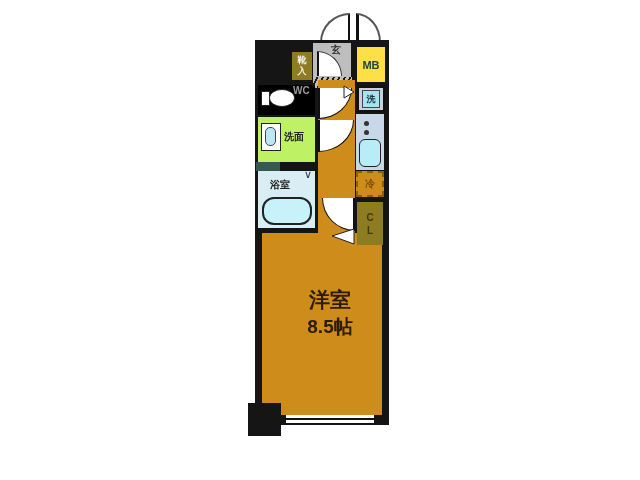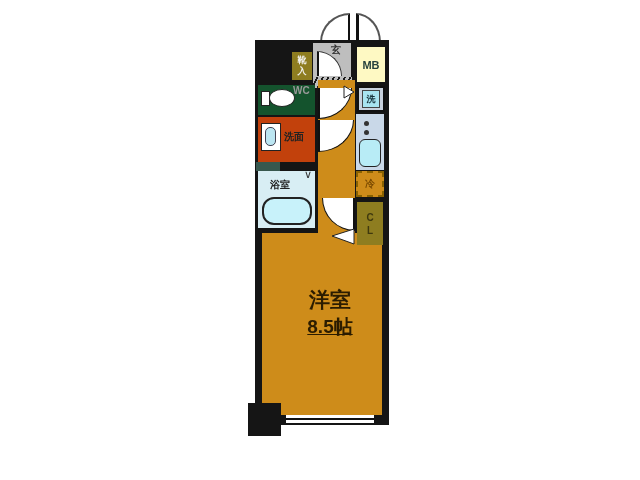--- a/index.html
+++ b/index.html
@@ -34,31 +34,31 @@
       <span style="display:block;">入</span>
     </div>
   </div>
 
   <div class="abs" style="left:313px;top:43px;width:38px;height:34px;background:#BEBEBE;"></div>
   <div class="lbl" style="left:331px;top:45px;font-size:10px;font-weight:bold;color:#333;">玄</div>
   <div class="abs arc" style="left:317px;top:51px;width:25px;height:25px;border:1.5px solid #333;
               border-left:2.5px solid #111;border-bottom:none;border-top-right-radius:100%;"></div>
   <div class="abs hatch" style="left:313px;top:77px;width:39px;height:11px;"></div>
 
-  <div class="abs center" style="left:357px;top:47px;width:28px;height:35px;background:#fef9c3;">
+  <div class="abs center" style="left:357px;top:47px;width:28px;height:35px;background:#fde047;">
     <span style="font-size:11px;font-weight:bold;color:#26413D;">MB</span>
   </div>
 
-  <div class="abs" style="left:258px;top:85px;width:57px;height:30px;background:#14532d;">
+  <div class="abs" style="left:258px;top:85px;width:57px;height:30px;background:#000000;">
     <div class="abs" style="left:3px;top:6px;width:9px;height:15px;background:#fff;border:1.5px solid #222;"></div>
     <div class="abs" style="left:11px;top:4px;width:26px;height:18px;background:#fff;border:1.5px solid #222;border-radius:50%;"></div>
     <div class="lbl" style="left:35px;top:1px;font-size:10px;font-weight:bold;color:#999;">WC</div>
   </div>
 
-  <div class="abs" style="left:258px;top:117px;width:57px;height:45px;background:#c2410c;">
+  <div class="abs" style="left:258px;top:117px;width:57px;height:45px;background:#bef264;">
     <div class="abs" style="left:3px;top:6px;width:20px;height:28px;background:#fff;border:1.5px solid #222;">
       <div class="abs" style="left:3px;top:3px;width:11px;height:19px;background:#BCE6F2;border:1px solid #445;border-radius:5px;"></div>
     </div>
     <div class="lbl" style="left:26px;top:15px;font-size:10px;font-weight:bold;color:#222;">洗面</div>
   </div>
 
   <div class="abs" style="left:256px;top:162px;width:24px;height:9px;background:#37584E;"></div>
 
   <div class="abs" style="left:258px;top:171px;width:57px;height:57px;background:#D8EEF4;">
     <div class="lbl" style="left:12px;top:9px;font-size:10px;font-weight:bold;color:#222;">浴室</div>
@@ -101,21 +101,21 @@
 
   <div class="abs center" style="left:357px;top:202px;width:26px;height:43px;background:#8E7D20;">
     <div style="font-size:10px;font-weight:bold;color:#3F390E;line-height:1.3;text-align:center;">
       <span style="display:block;">C</span>
       <span style="display:block;">L</span>
     </div>
   </div>
 
   <div class="abs" style="left:262px;top:286px;width:136px;text-align:center;color:#2B1C00;">
     <span style="display:block;font-size:21px;font-weight:bold;">洋室</span>
-    <span style="display:block;font-size:19px;font-weight:bold;text-decoration:underline;">8.5帖</span>
+    <span style="display:block;font-size:19px;font-weight:bold;">8.5帖</span>
   </div>
 
   <div class="abs" style="left:286px;top:415px;width:88px;height:8px;background:#fff;">
     <div class="abs" style="left:0;top:3px;width:88px;height:1.5px;background:#111;"></div>
   </div>
 
   <div class="abs wall" style="left:248px;top:403px;width:33px;height:33px;"></div>
 
 
 </div>

